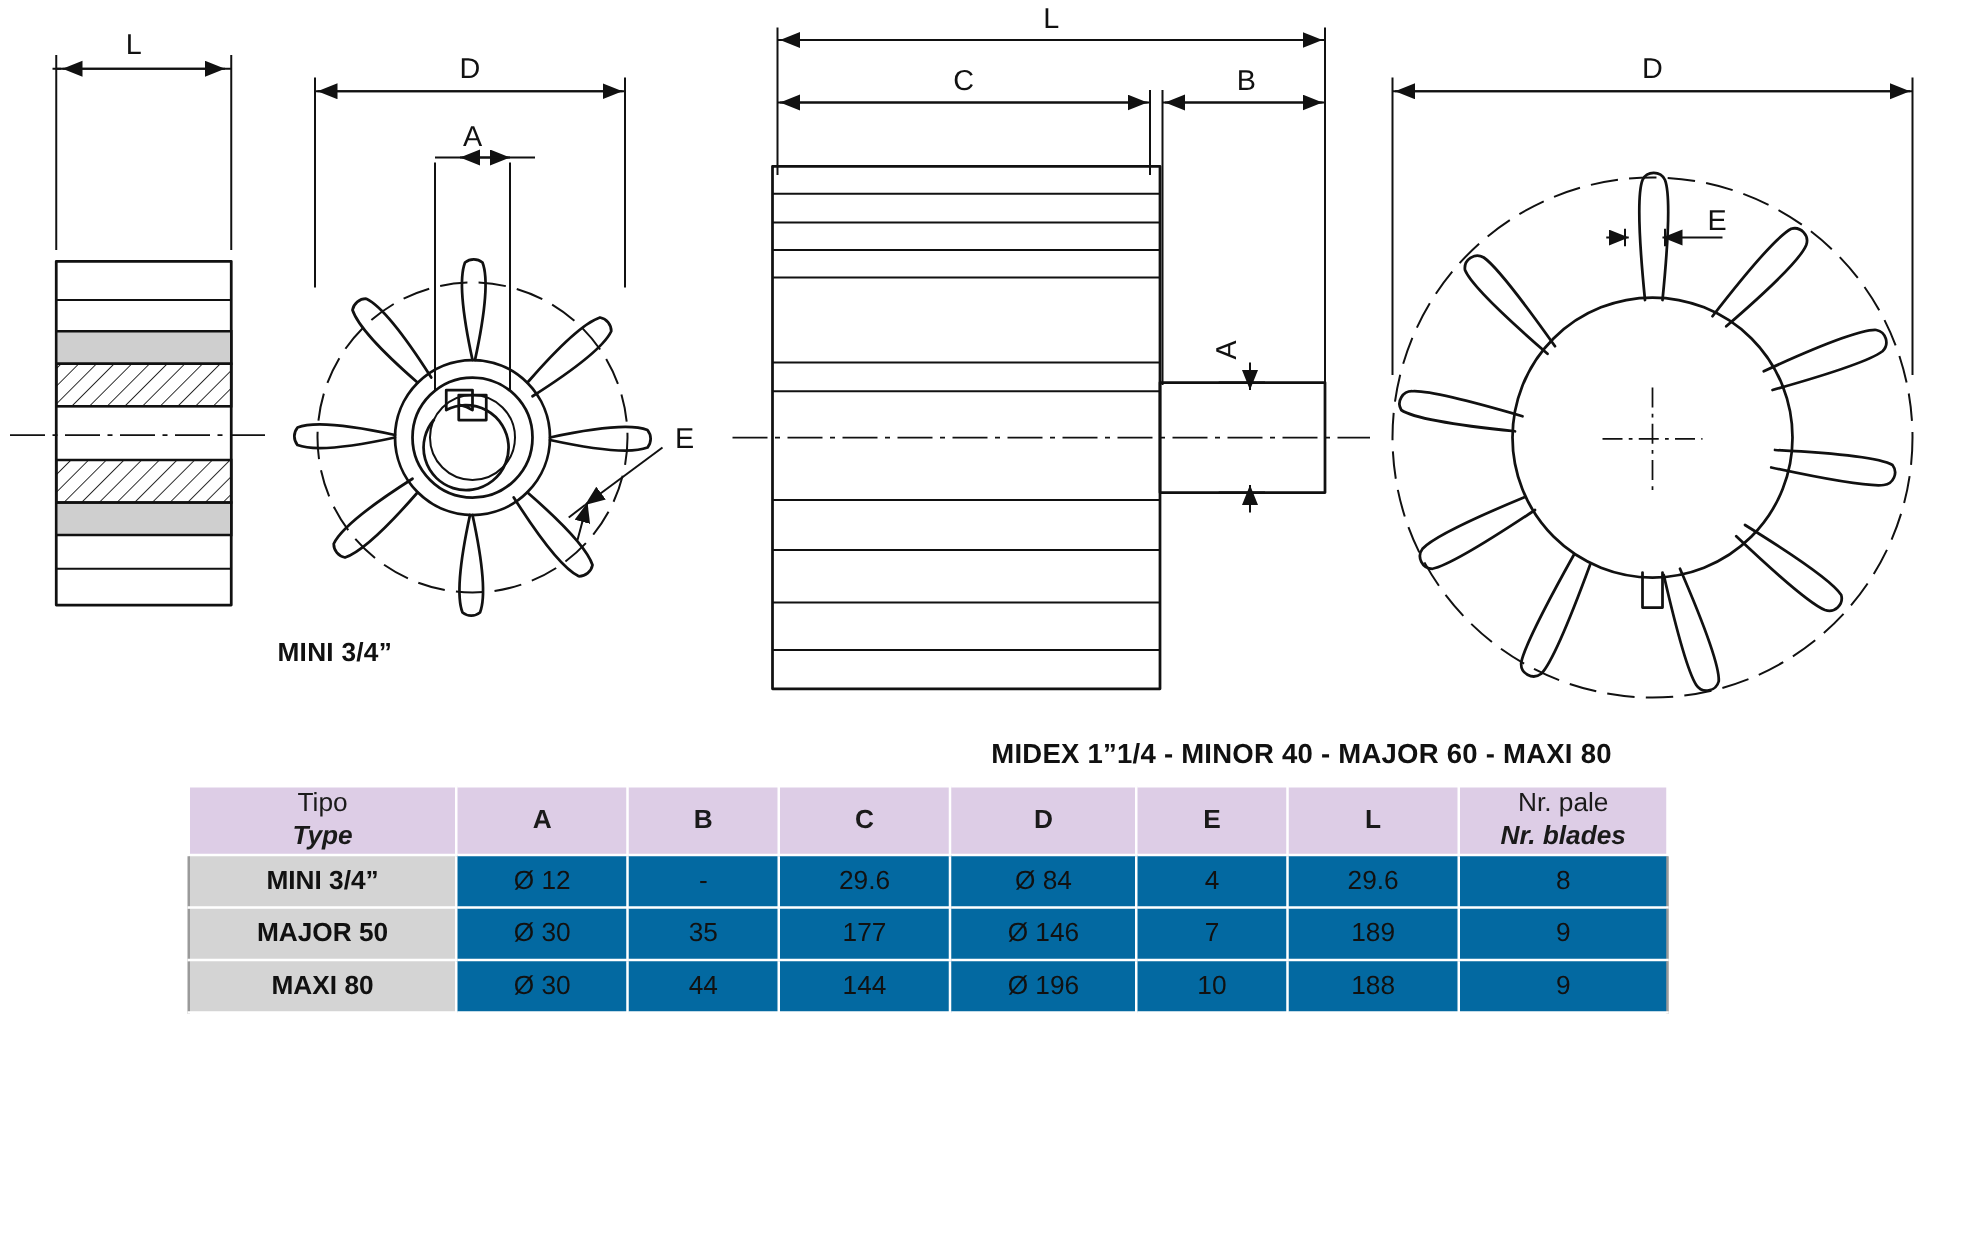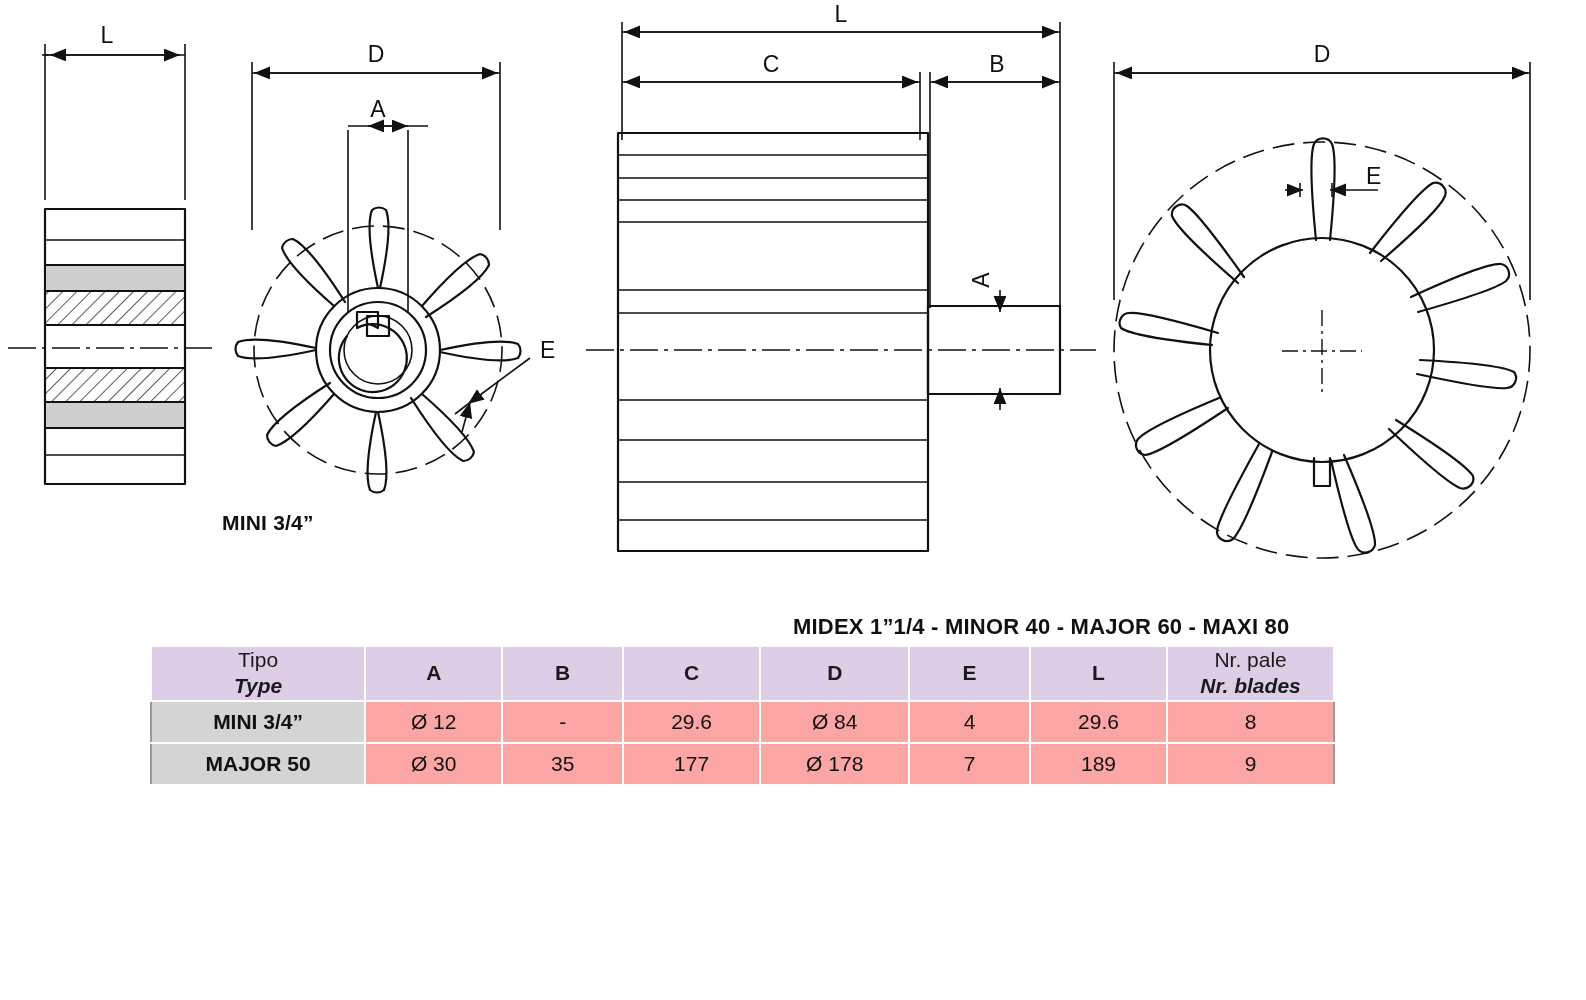--- a/index.html
+++ b/index.html
@@ -28,27 +28,27 @@
     height: 640px;
   }
   .cap {
     position: absolute;
     font-weight: bold;
     font-size: 21px;
     letter-spacing: 0.2px;
     color: #111;
   }
   #cap-mini { left: 222px; top: 511px; }
-  #cap-midex { left: 793px; top: 614px; font-size: 22px; }
+  #cap-midex { left: 793px; top: 590px; font-size: 22px; }
 
   
   .table-wrap {
     position: absolute;
     left: 150px;
-    top: 645px;
+    top: 628px;
     width: 1185px;
   }
   table.spec {
     border-collapse: collapse;
     width: 100%;
     table-layout: fixed;
   }
   table.spec th, table.spec td {
     border: 2px solid #ffffff;
     text-align: center;
@@ -69,21 +69,21 @@
     font-weight: bold;
     display: block;
     font-size: 21px;
   }
   thead th .rm {
     font-weight: normal;
     display: block;
     font-size: 21px;
   }
   tbody td {
-    background: #fca5a5;
+    background: #0369a1;
     border-bottom: 2px solid #6f6f6f;
     border-top: 2px solid #6f6f6f;
     border-left: 2px solid #ffffff;
     border-right: 2px solid #ffffff;
     color: #111;
     height: 46px;
   }
   tbody td.rowhead {
     background: #d4d4d4;
     font-weight: bold;
@@ -317,22 +317,32 @@
           <td>Ø 84</td>
           <td>4</td>
           <td>29.6</td>
           <td>8</td>
         </tr>
         <tr>
           <td class="rowhead">MAJOR 50</td>
           <td>Ø 30</td>
           <td>35</td>
           <td>177</td>
-          <td>Ø 178</td>
+          <td>Ø 146</td>
           <td>7</td>
           <td>189</td>
+          <td>9</td>
+        </tr>
+        <tr>
+          <td class="rowhead">MAXI 80</td>
+          <td>Ø 30</td>
+          <td>44</td>
+          <td>144</td>
+          <td>Ø 196</td>
+          <td>10</td>
+          <td>188</td>
           <td>9</td>
         </tr>
       </tbody>
     </table>
   </div>
 
 </div>
 
 </body></html>

